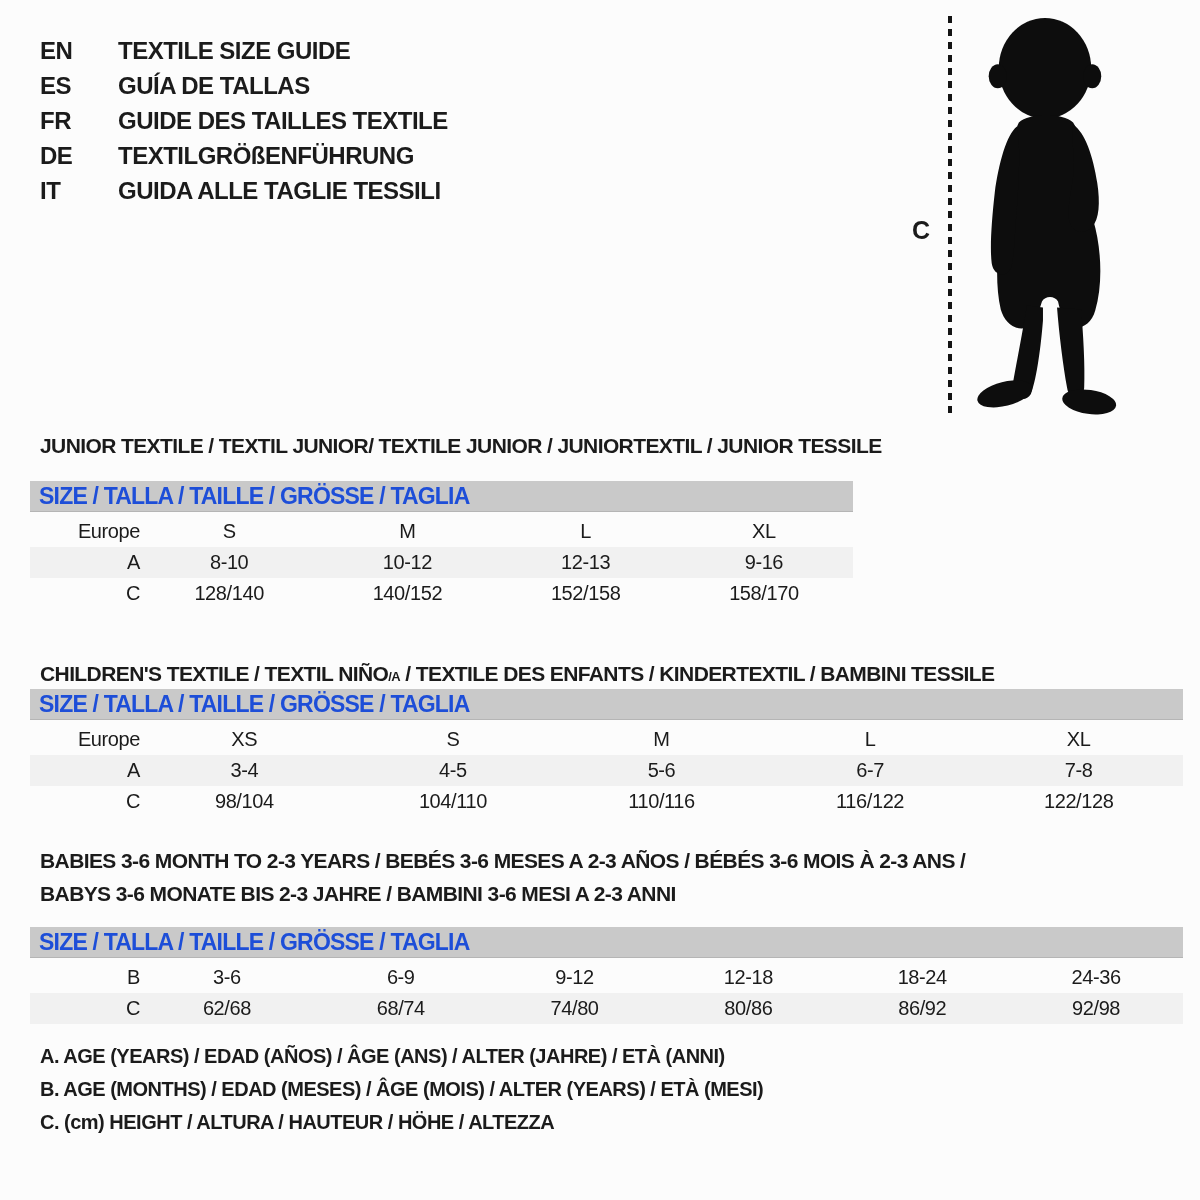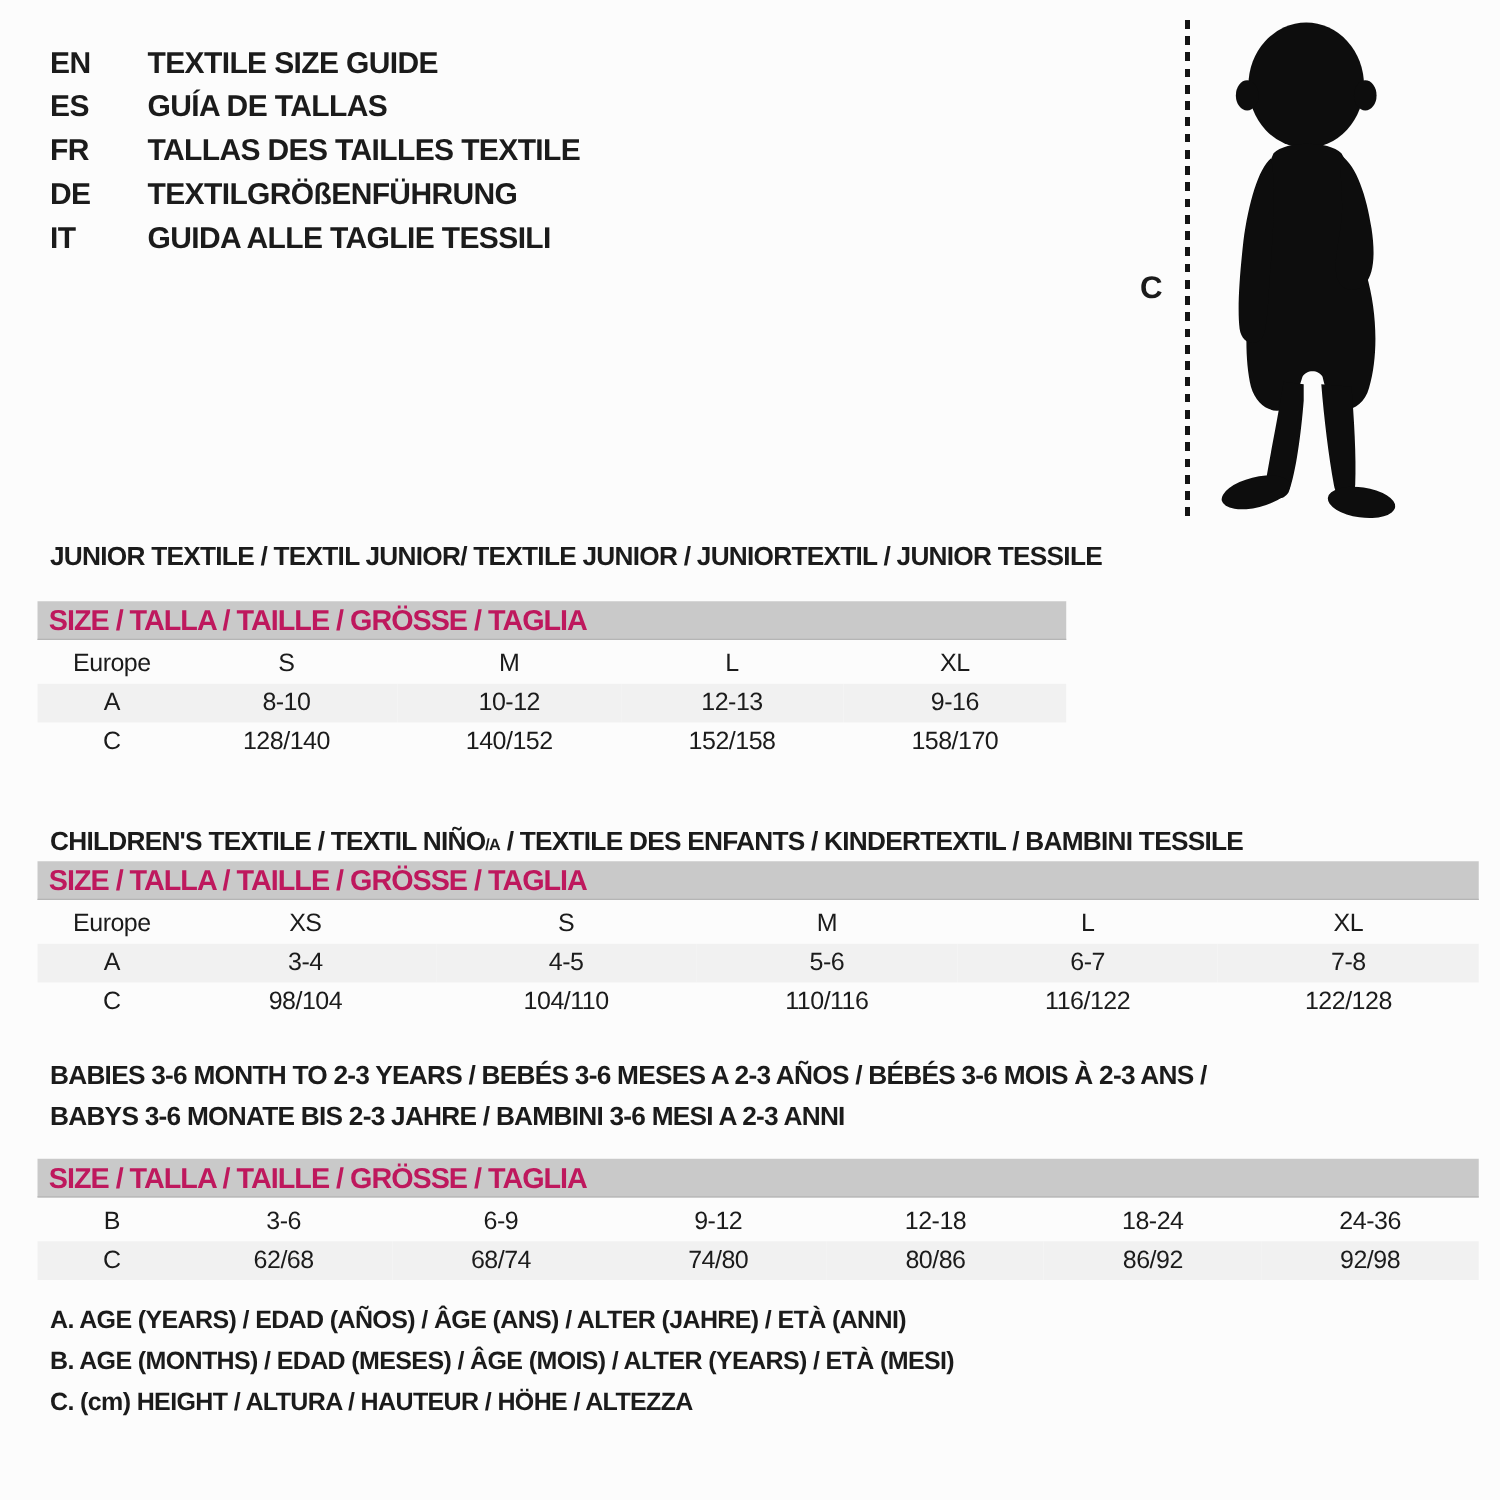--- a/index.html
+++ b/index.html
@@ -24,28 +24,28 @@
   .baby-svg { position:absolute; left:962px; top:14px; width:176px; height:402px; }
 
   
   .sec-title { position:absolute; font-weight:bold; font-size:21px;
                letter-spacing:-0.6px; white-space:nowrap; }
   .sec-title .sub { font-size:13px; }
   .two-line { line-height:33px; }
 
   
   .tbl { position:absolute; }
-  .size-bar { height:31px; background:#c9c9c9; color:#be185d;
+  .size-bar { height:31px; background:#c9c9c9; color:#1d4ed8;
     font-weight:bold; font-size:23px; line-height:31px; padding-left:9px;
     box-sizing:border-box; letter-spacing:-0.8px; margin-bottom:4px;
     border-bottom:1px solid #b5b5b5; }
   table.size-table { border-collapse:collapse; table-layout:fixed; width:100%; }
   .size-table td { height:31px; text-align:center; font-size:20px;
     padding:0; white-space:nowrap; letter-spacing:-0.4px; }
-  .size-table td.lbl { text-align:center; padding-left:9px; }
+  .size-table td.lbl { text-align:right; padding-left:9px; }
   tr.stripe { background:#f1f1f1; }
 
   
   .legend { position:absolute; left:40px; top:1040px; font-weight:bold;
     font-size:20px; line-height:33px; letter-spacing:-0.5px; }
 </style>
 </head>
 <body>
 
 <div class="page">
@@ -54,21 +54,21 @@
     <div class="lang-row">
       <span class="lang-code">EN</span>
       <span>TEXTILE SIZE GUIDE</span>
     </div>
     <div class="lang-row">
       <span class="lang-code">ES</span>
       <span>GUÍA DE TALLAS</span>
     </div>
     <div class="lang-row">
       <span class="lang-code">FR</span>
-      <span>TALLAS DES TAILLES TEXTILE</span>
+      <span>GUIDE DES TAILLES TEXTILE</span>
     </div>
     <div class="lang-row">
       <span class="lang-code">DE</span>
       <span>TEXTILGRÖßENFÜHRUNG</span>
     </div>
     <div class="lang-row">
       <span class="lang-code">IT</span>
       <span>GUIDA ALLE TAGLIE TESSILI</span>
     </div>
   </div>

